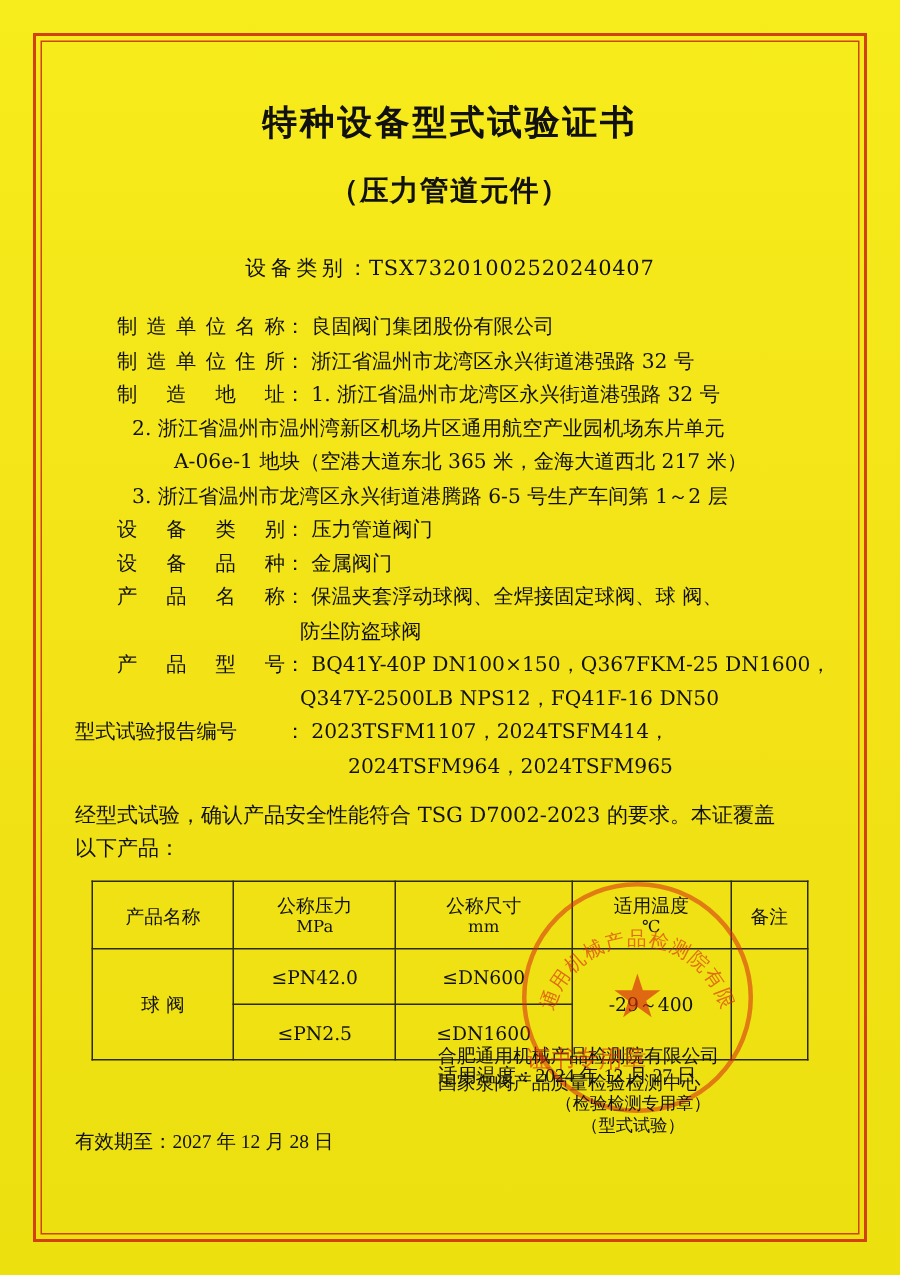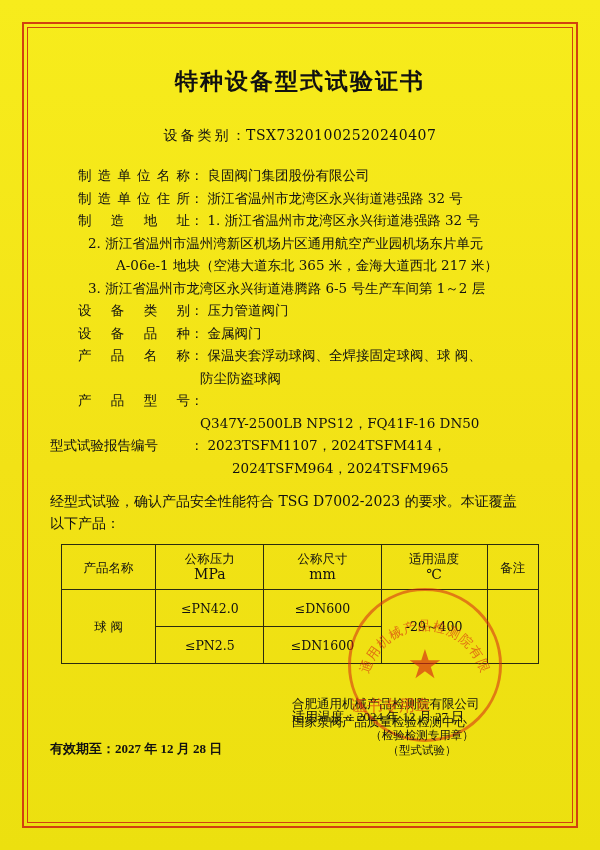--- a/index.html
+++ b/index.html
@@ -139,40 +139,39 @@
     line-height: 1.25;
   }
   table.spec th {
     font-weight: normal;
     height: 34px;
   }
   table.spec td {
     height: 26px;
   }
   .sub-unit {
-    font-size: 14px;
+    font-size: 11px;
     display: block;
     text-align: center;
   }
   .issuer {
     position: absolute;
     right: 8px;
     bottom: 78px;
     text-align: left;
     font-size: 12.5px;
     line-height: 1.5;
     width: 260px;
     font-family: "DejaVu Serif", "Liberation Serif", serif;
   }
   .valid-row {
     position: absolute;
     left: 10px;
-    bottom: 52px;
+    bottom: 40px;
     font-size: 13px;
-    font-weight: bold;
   }
   .issue-row {
     position: absolute;
     right: 8px;
     bottom: 52px;
     font-size: 13px;
     width: 260px;
   }
   .seal {
     position: absolute;
@@ -220,20 +219,21 @@
 </head>
 <body>
 
 <div class="page">
   <div class="border-outer"></div>
   <div class="border-inner"></div>
 
   <div class="content">
 
     <div class="title">特种设备型式试验证书</div>
+    <div class="subtitle">（压力管道元件）</div>
 
     <div class="cert-no">
       <span class="lbl">设备类别</span><span>：</span><span>TSX73201002520240407</span>
     </div>
 
     <div class="body">
 
       <div class="row">
         <span class="label">制造单位名称</span>
         <span class="colon">：</span>
@@ -271,20 +271,21 @@
       <div class="row">
         <span class="label">产品名称</span>
         <span class="colon">：</span>
         <span class="value">保温夹套浮动球阀、全焊接固定球阀、球  阀、</span>
       </div>
       <div class="cont deep3">防尘防盗球阀</div>
 
       <div class="row">
         <span class="label">产品型号</span>
         <span class="colon">：</span>
+        <span class="value">BQ41Y-40P DN100×150，Q367FKM-25 DN1600，</span>
       </div>
       <div class="cont deep3">Q347Y-2500LB NPS12，FQ41F-16 DN50</div>
 
       <div class="row">
         <span class="rowlabel-wide">型式试验报告编号</span>
         <span class="colon">：</span>
         <span class="value">2023TSFM1107，2024TSFM414，</span>
       </div>
       <div class="cont deep2">2024TSFM964，2024TSFM965</div>
 

